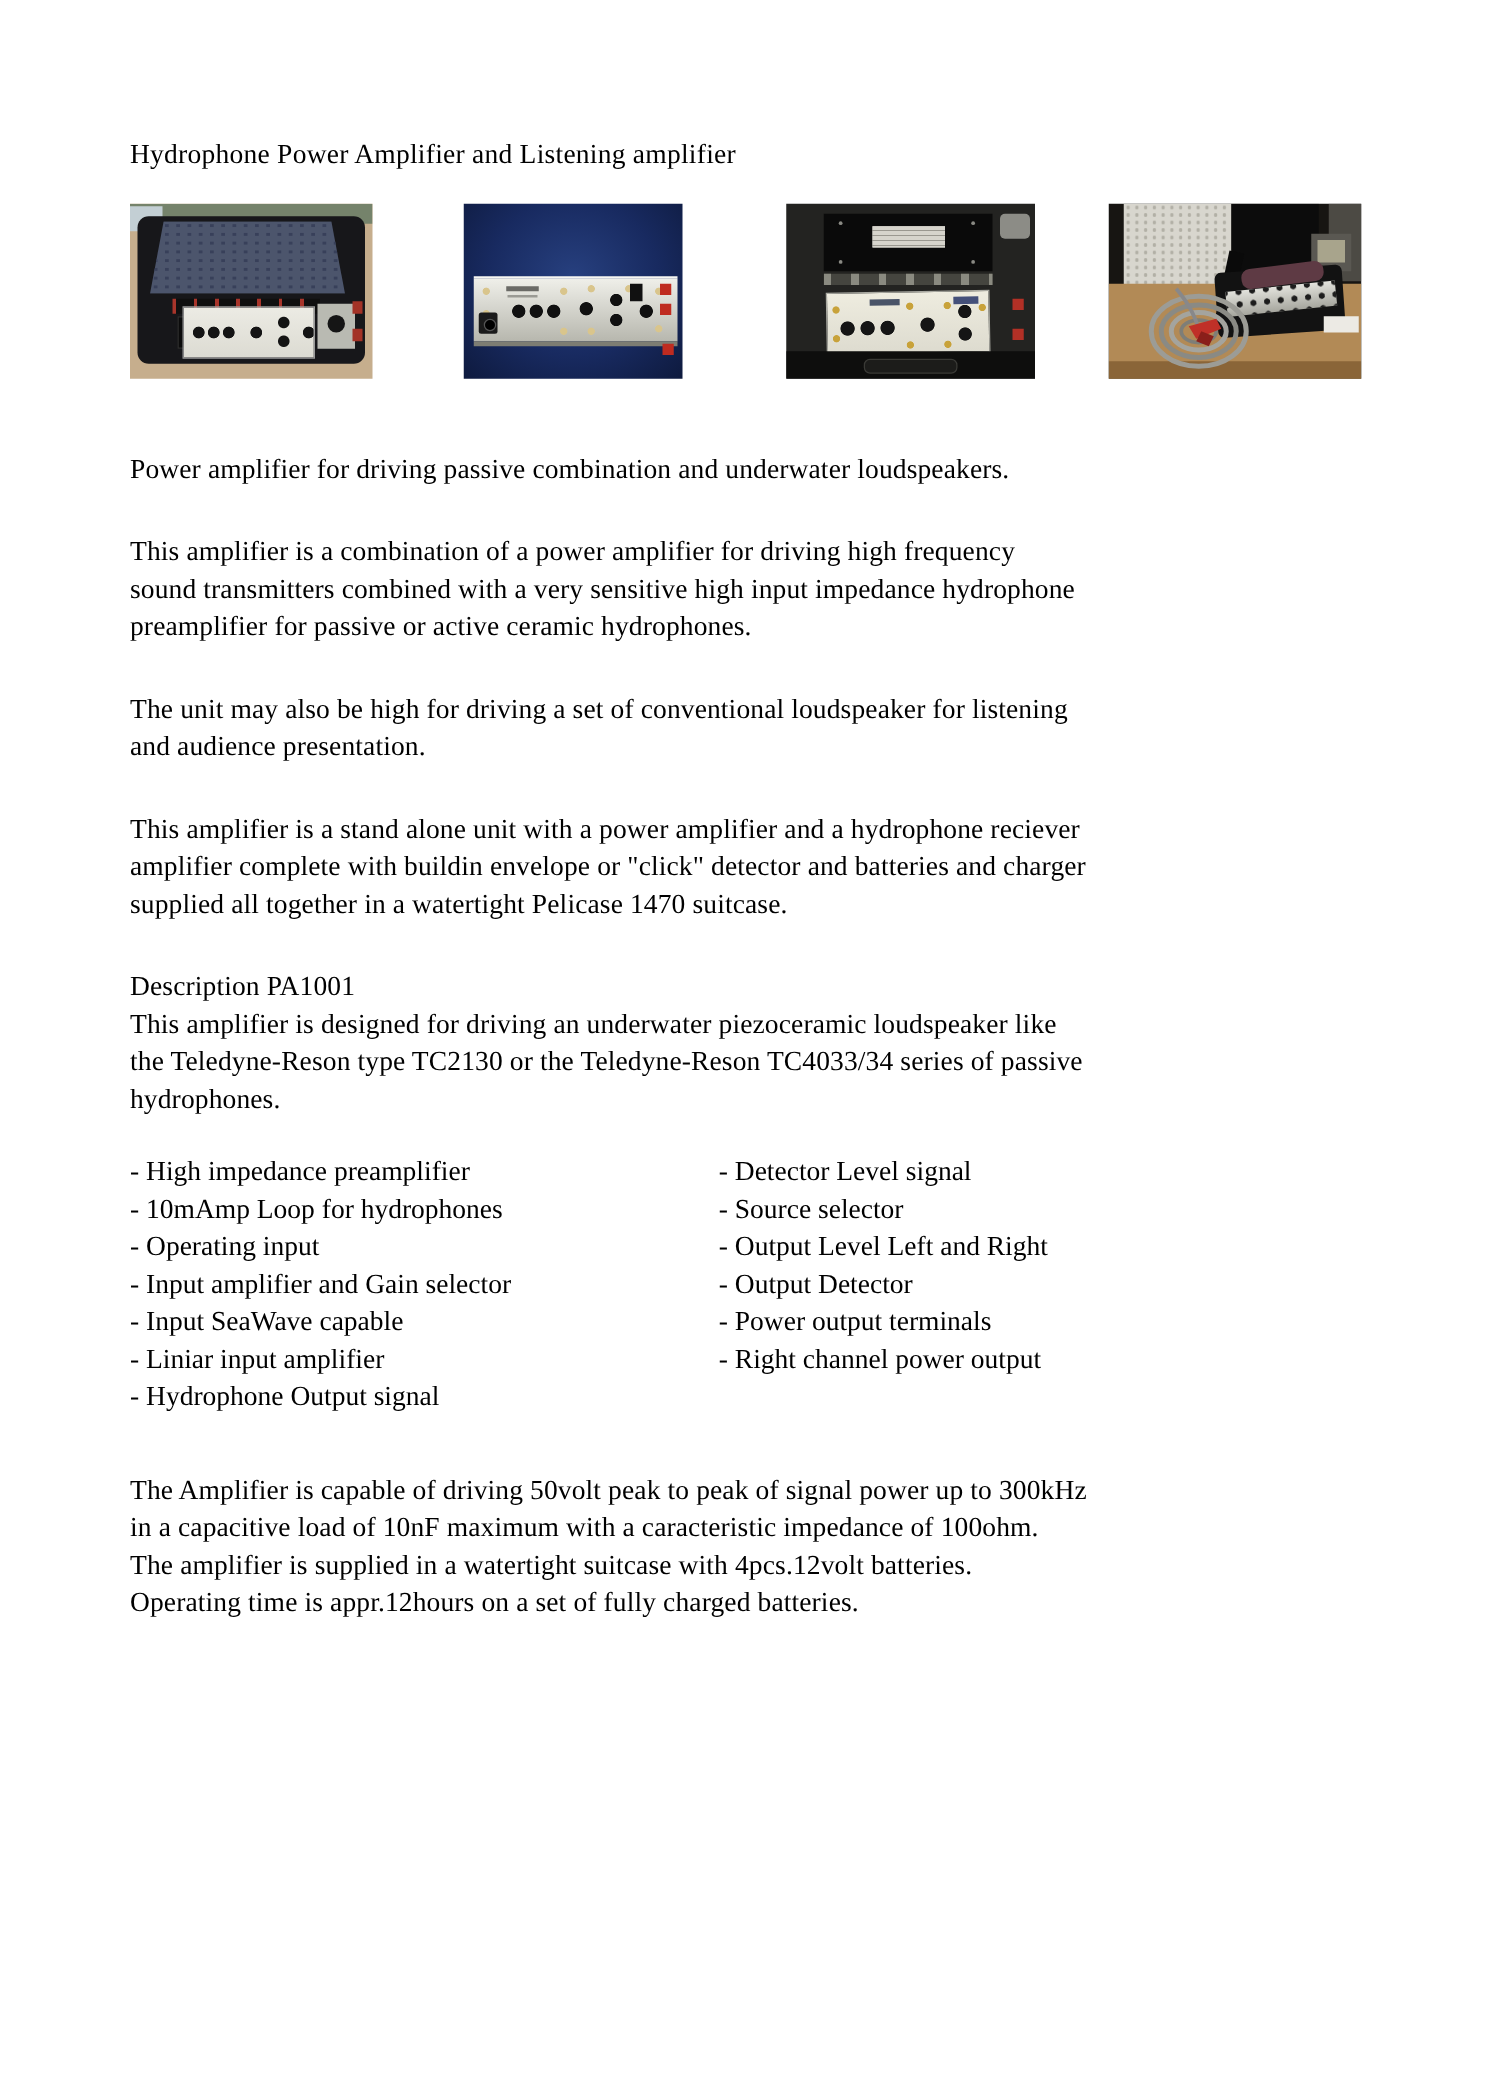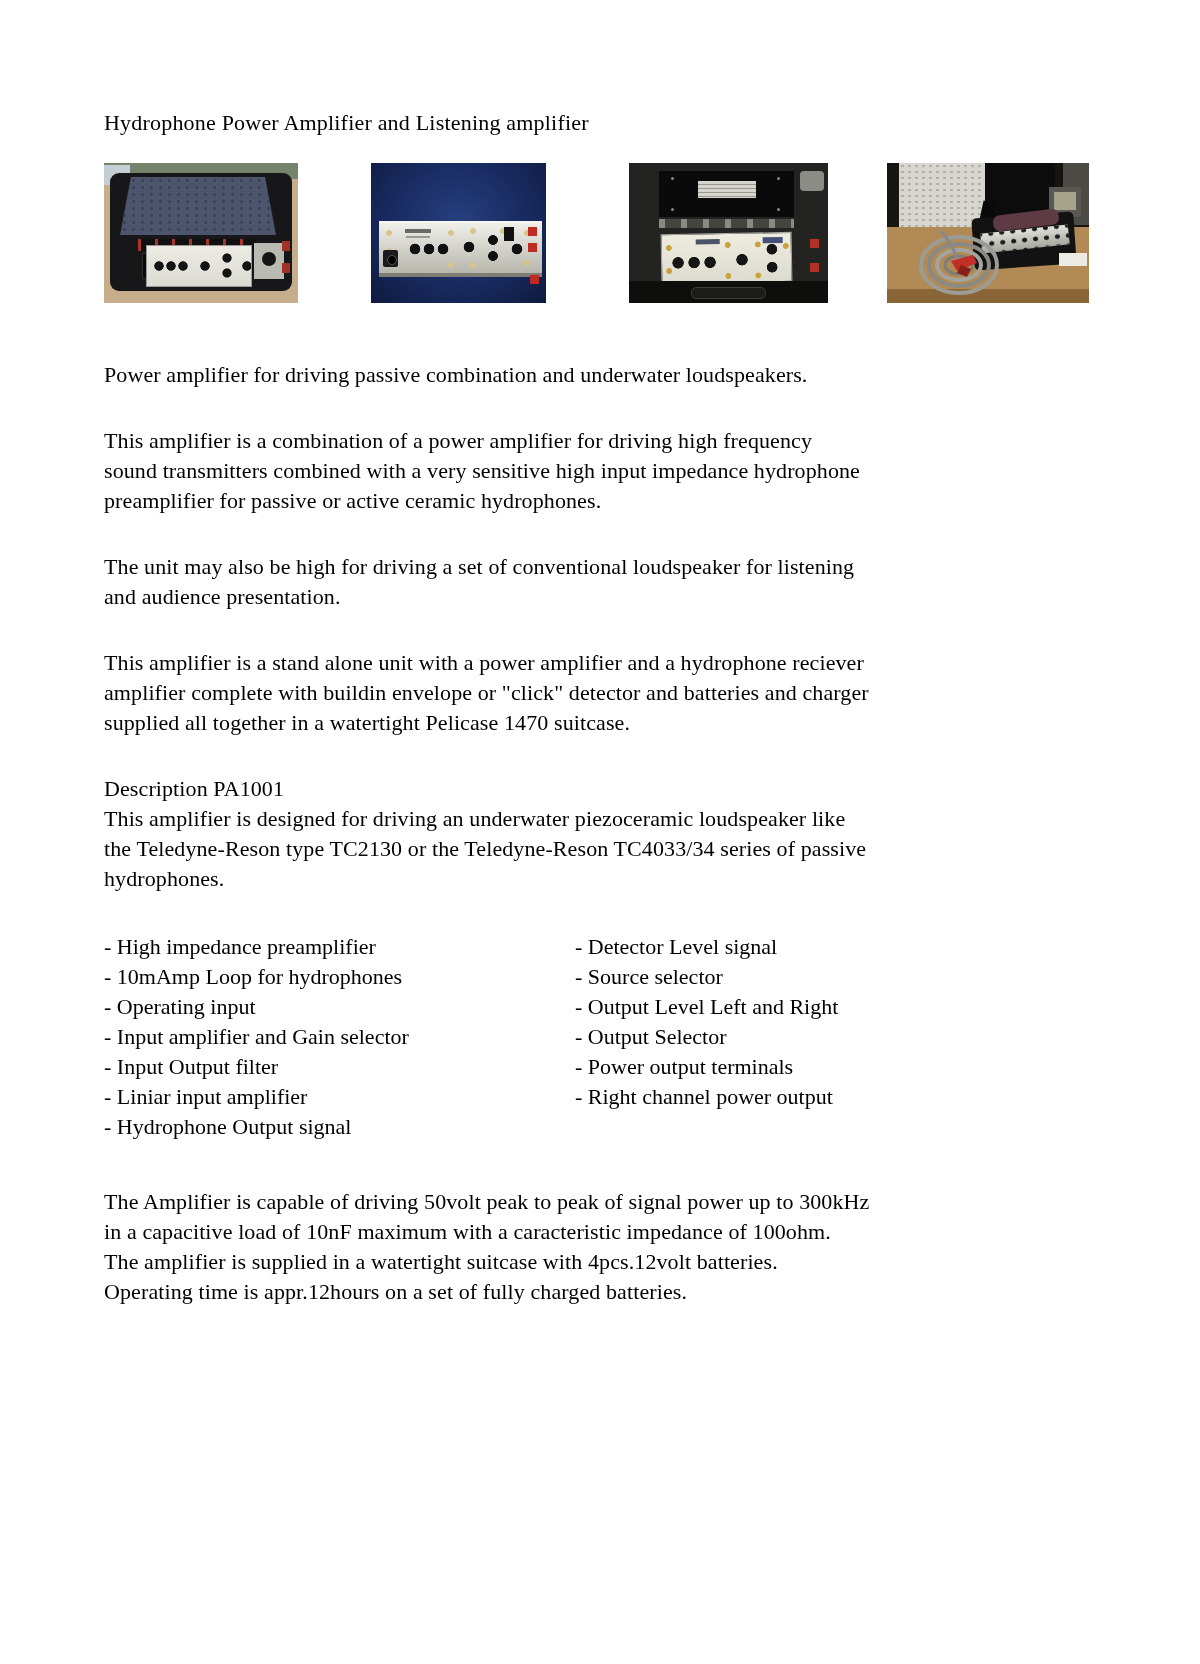--- a/index.html
+++ b/index.html
@@ -150,21 +150,21 @@
   .p4 .strap{position:absolute;top:38px;left:90px;width:12px;height:62px;background:#0a0a0a;transform:rotate(12deg);}
   .p4 .white-box{position:absolute;right:2px;top:90px;width:28px;height:13px;background:#eceae4;}
   .p4 svg.coil{position:absolute;left:24px;top:62px;}
 
   
   p.doc{
     font-size:22px;line-height:30px;margin:36px 0 0 0;
     white-space:pre-line;letter-spacing:0.1px;
   }
   p.first{margin-top:57px;}
-  .features{display:flex;margin-top:38px;font-size:22px;line-height:30px;}
+  .features{display:flex;margin-top:28px;font-size:22px;line-height:30px;}
   .features .col-left{width:471px;flex:none;}
   .features .col-right{flex:1;}
   .feat{white-space:nowrap;}
   p.last{margin-top:45px;}
 </style>
 </head>
 <body>
 
 <div class="page">
 
@@ -261,29 +261,29 @@
 This amplifier is designed for driving an underwater piezoceramic loudspeaker like
 the Teledyne-Reson type TC2130 or the Teledyne-Reson TC4033/34 series of passive
 hydrophones.</p>
 
   <div class="features">
     <div class="col-left">
       <div class="feat">- High impedance preamplifier</div>
       <div class="feat">- 10mAmp Loop for hydrophones</div>
       <div class="feat">- Operating input</div>
       <div class="feat">- Input amplifier and Gain selector</div>
-      <div class="feat">- Input Output filter</div>
+      <div class="feat">- Input SeaWave capable</div>
       <div class="feat">- Liniar input amplifier</div>
       <div class="feat">- Hydrophone Output signal</div>
     </div>
     <div class="col-right">
       <div class="feat">- Detector Level signal</div>
       <div class="feat">- Source selector</div>
       <div class="feat">- Output Level Left and Right</div>
-      <div class="feat">- Output Selector</div>
+      <div class="feat">- Output Detector</div>
       <div class="feat">- Power output terminals</div>
       <div class="feat">- Right channel power output</div>
     </div>
   </div>
 
   <p class="doc last">The Amplifier is capable of driving 50volt peak to peak of signal power up to 300kHz
 in a capacitive load of 10nF maximum with a caracteristic impedance of 100ohm.
 The amplifier is supplied in a watertight suitcase with 4pcs.12volt batteries.
 Operating time is appr.12hours on a set of fully charged batteries.</p>
 

